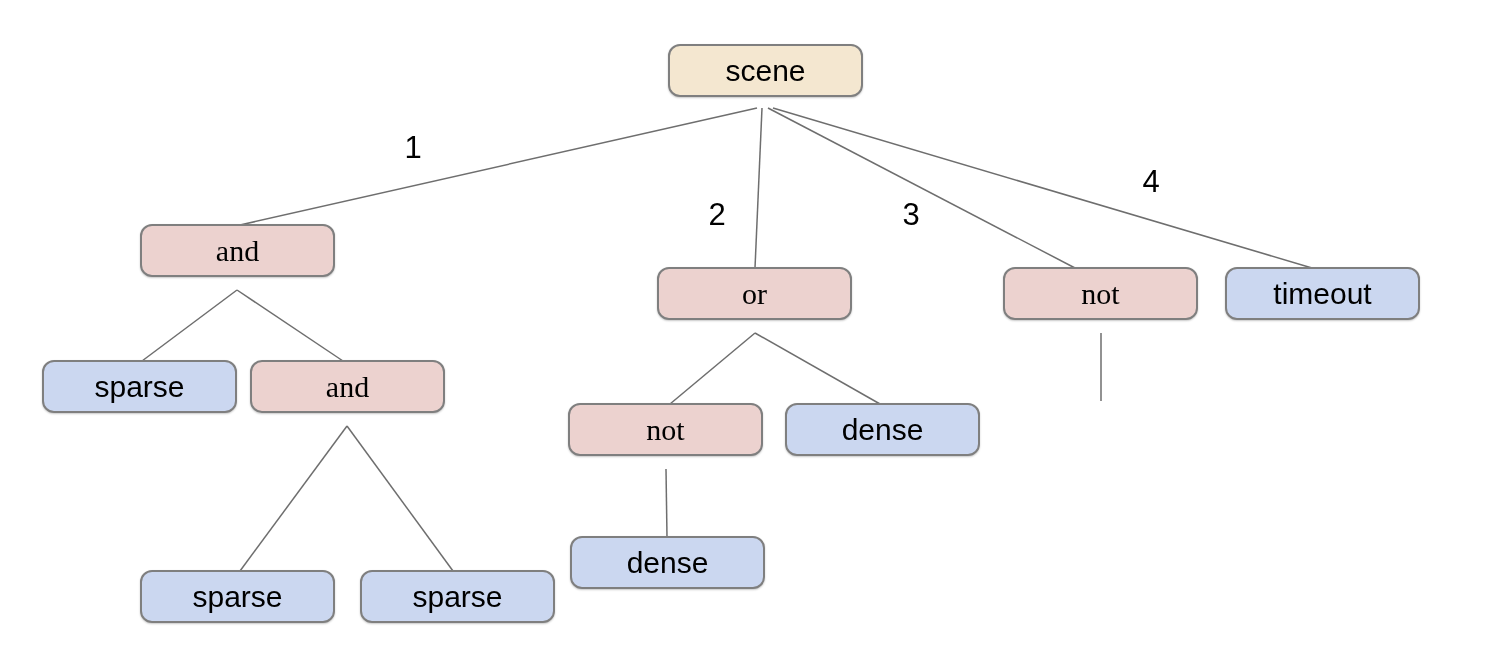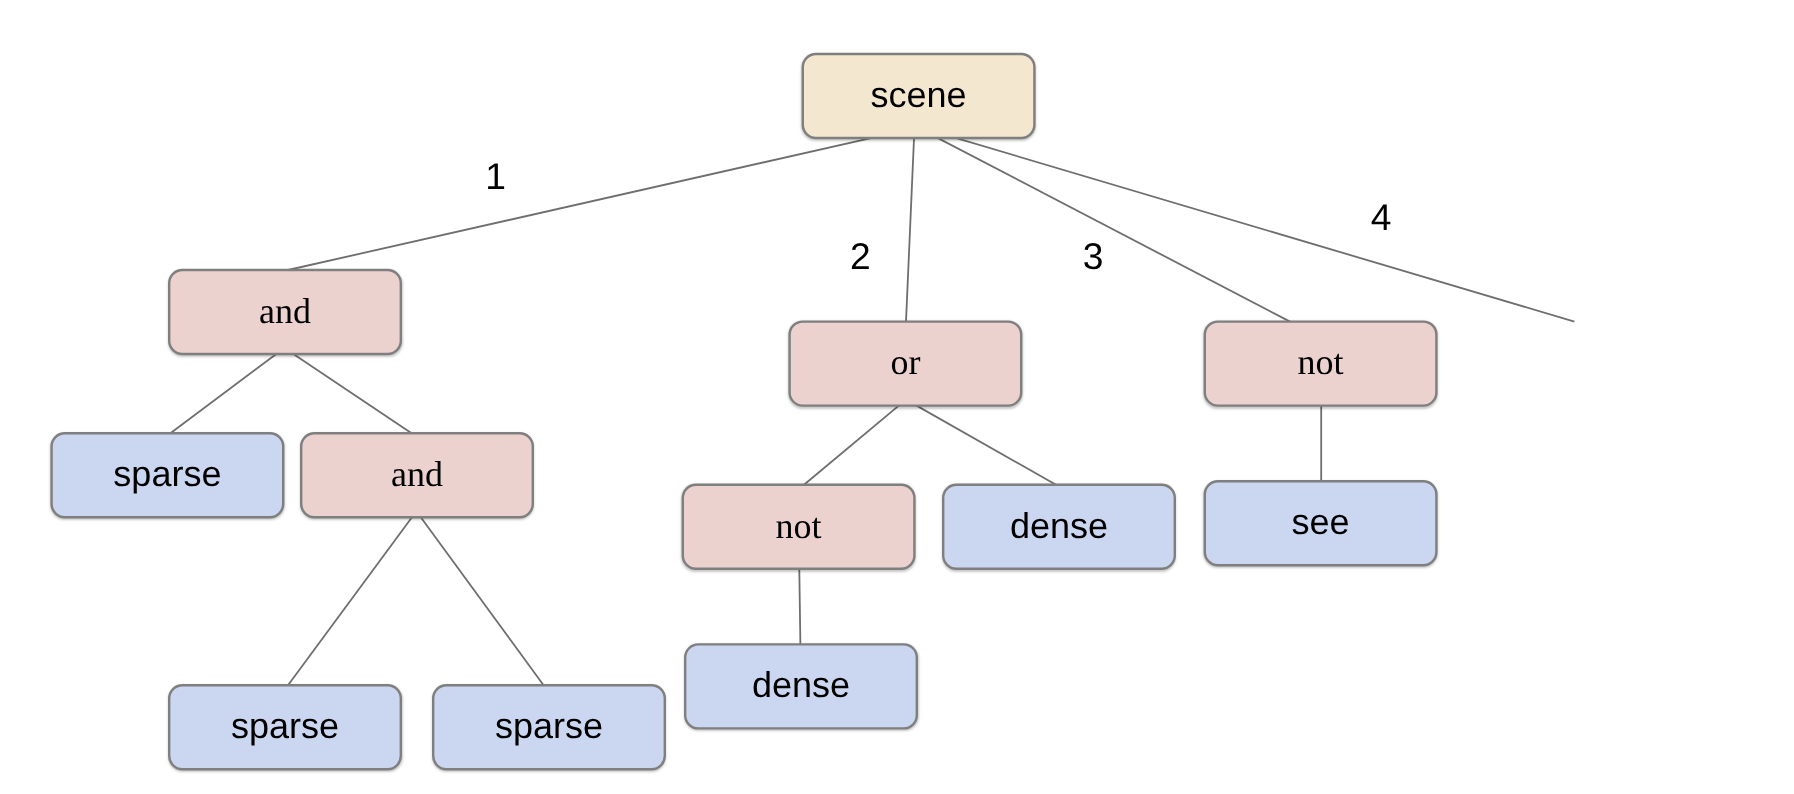--- a/index.html
+++ b/index.html
@@ -25,21 +25,21 @@
     left: 0; top: 0;
     width: 1495px; height: 662px;
   }
   .edge-layer line {
     stroke: var(--edge-line);
     stroke-width: 1.5;
   }
   .node {
     position: absolute;
     width: 195px;
-    height: 72px;
+    height: 53px;
     box-sizing: border-box;
     border: 2px solid var(--node-border);
     border-radius: 12px;
     display: flex;
     align-items: center;
     justify-content: center;
     font-size: 30px;
     color: var(--text);
     box-shadow: 0 1px 2px rgba(0,0,0,0.22);
     text-align: right;
@@ -81,30 +81,30 @@
   <div class="edge-label" style="left:1151px;top:181px">4</div>
 
   <div class="node root" style="left:668px;top:44px">scene</div>
 
   <div class="node operator" style="left:140px;top:224px">and</div>
 
   <div class="node operator" style="left:657px;top:267px">or</div>
 
   <div class="node operator" style="left:1003px;top:267px">not</div>
 
+  <div class="node leaf" style="left:1225px;top:267px">timeout</div>
 
   <div class="node leaf" style="left:42px;top:360px">sparse</div>
 
   <div class="node operator" style="left:250px;top:360px">and</div>
 
   <div class="node operator" style="left:568px;top:403px">not</div>
 
   <div class="node leaf" style="left:785px;top:403px">dense</div>
 
-  <div class="node leaf" style="left:1003px;top:400px">see</div>
 
   <div class="node leaf" style="left:570px;top:536px">dense</div>
 
   <div class="node leaf" style="left:140px;top:570px">sparse</div>
 
   <div class="node leaf" style="left:360px;top:570px">sparse</div>
 
 </div>
 
 </body></html>

